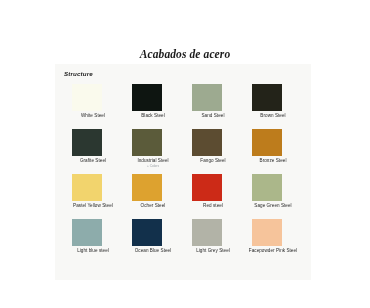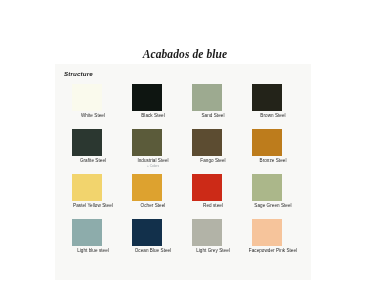--- a/index.html
+++ b/index.html
@@ -110,21 +110,21 @@
     font-size: 3.2px;
     line-height: 4px;
     color: #9aa0a6;
   }
 </style>
 </head>
 <body>
 
 <div id="page-root">
 
-  <div class="doc-title">Acabados de blue</div>
+  <div class="doc-title">Acabados de acero</div>
 
   <div class="panel">
 
     <div class="section-label">Structure</div>
 
     <div class="swatch-grid">
         <div class="swatch-cell">
           <div class="swatch-chip" style="background: rgb(250, 250, 237);"></div>
           <div class="swatch-label">White Steel</div>
         </div>

